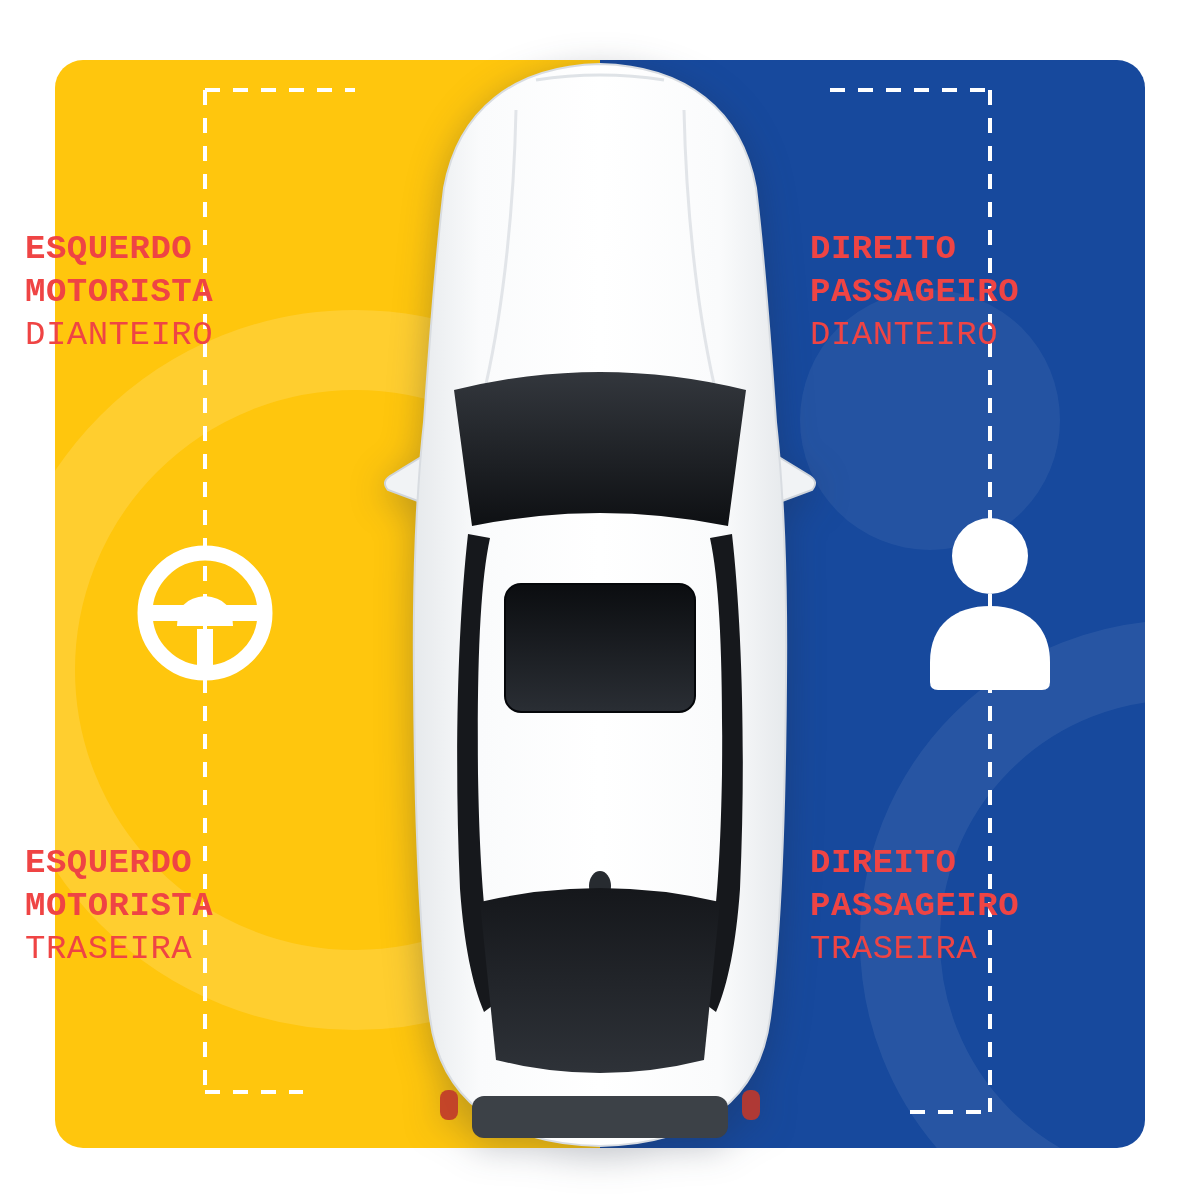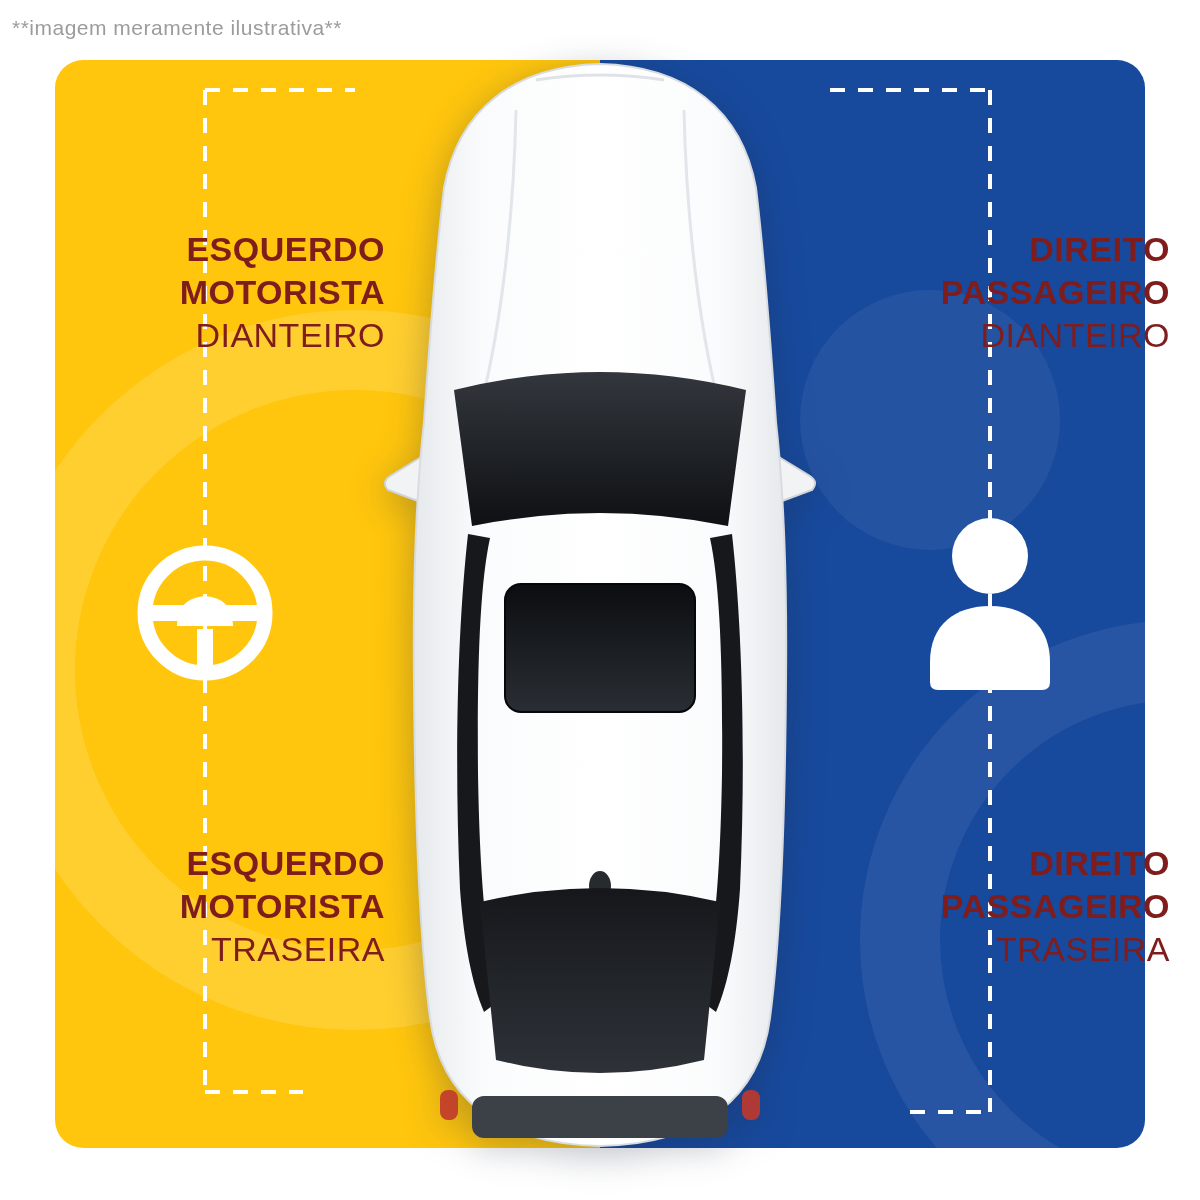--- a/index.html
+++ b/index.html
@@ -20,37 +20,36 @@
   .wm{position:absolute;border-radius:50%;pointer-events:none;}
   .wm.ring-y{left:-60px;top:250px;width:560px;height:560px;border:80px solid rgba(255,255,255,.14);}
   .wm.blob-b{left:200px;top:230px;width:260px;height:260px;background:rgba(255,255,255,.06);}
   .wm.ring-b{left:260px;top:560px;width:480px;height:480px;border:80px solid rgba(255,255,255,.07);border-radius:50%;}
   svg.guides{position:absolute;left:0;top:0;width:1090px;height:1088px;}
   svg.guides line{stroke:#ffffff;stroke-width:4;stroke-dasharray:15 13;fill:none;}
   .car{
     position:absolute;left:368px;top:54px;width:464px;height:1112px;
     filter:drop-shadow(0 8px 18px rgba(30,40,60,.30));
   }
-  .qlabel{position:absolute;width:360px;text-align:right;color:#7f1d1d;}
+  .qlabel{position:absolute;width:360px;text-align:left;color:#ef4444;font-family:Liberation Mono, monospace;}
   .qlabel .b{display:block;font-size:34px;font-weight:bold;line-height:43px;letter-spacing:.5px;}
   .qlabel .r{display:block;font-size:34px;font-weight:normal;line-height:43px;letter-spacing:.5px;}
   .qlabel.fl{left:25px;top:228px;}
   .qlabel.fr{left:810px;top:228px;}
   .qlabel.rl{left:25px;top:842px;}
   .qlabel.rr{left:810px;top:842px;}
   .side-icon{position:absolute;}
   .side-icon.driver{left:128px;top:536px;width:154px;height:154px;}
   .side-icon.passenger{left:920px;top:512px;width:140px;height:182px;}
 </style>
 </head>
 <body>
 
 <div class="stage">
 
-  <div class="caption">**imagem meramente ilustrativa**</div>
 
   <div class="panel">
     <div class="half left">
       <div class="wm ring-y"></div>
     </div>
     <div class="half right">
       <div class="wm blob-b"></div>
       <div class="wm ring-b"></div>
     </div>
 

